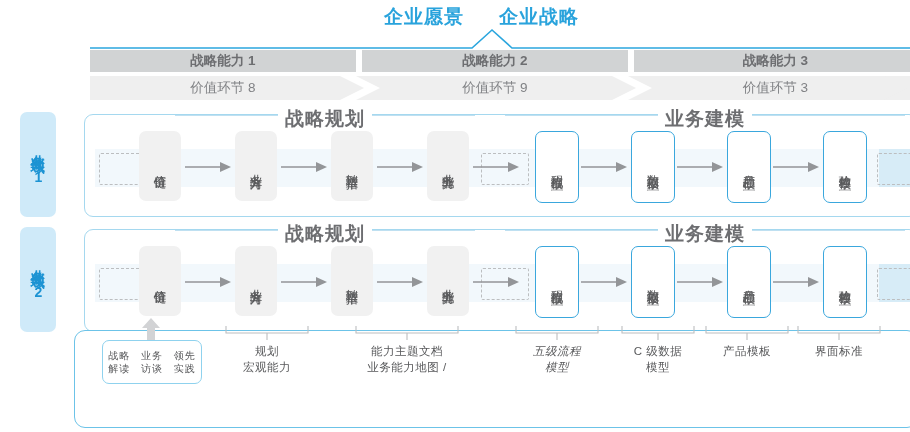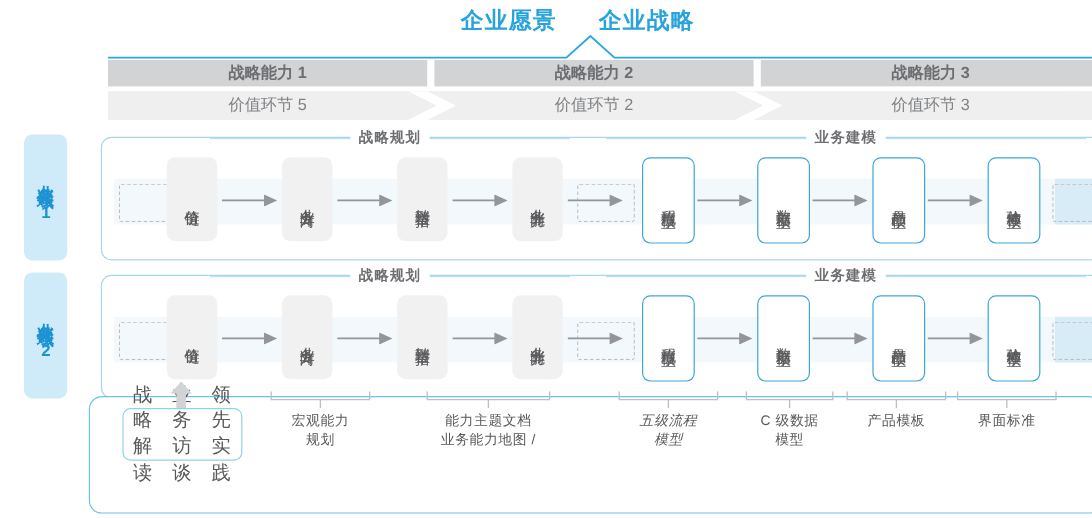--- a/index.html
+++ b/index.html
@@ -60,21 +60,21 @@
     position:absolute;left:10px;right:-2px;top:34px;height:38px;
     background:#f2f8fc;
   }
   .dashbox{
     position:absolute;top:38px;height:30px;border:1px dashed #bcbec0;
     background:transparent;border-radius:2px;
   }
   .bigarrow{position:absolute;right:-34px;top:20px;width:72px;height:66px;}
 
   .sec-title{
-    position:absolute;font-size:12px;font-weight:bold;color:#6d6e71;
+    position:absolute;font-size:19px;font-weight:bold;color:#6d6e71;
     white-space:nowrap;letter-spacing:1px;background:#fff;padding:0 7px;
     top:-9px;
   }
   .sec-line{position:absolute;top:0px;height:1px;background:#bfe0f1;}
 
   .node{
     position:absolute;width:42px;height:70px;top:16px;border-radius:7px;
     display:flex;align-items:center;justify-content:center;text-align:center;
   }
   .node span{
@@ -93,21 +93,21 @@
     border:1.4px solid #6cc3e8;border-radius:11px;background:#fff;
   }
   .tool-title{
     position:absolute;left:0;right:0;top:383px;text-align:center;
     font-size:17px;font-weight:bold;color:#58595b;letter-spacing:2px;
   }
   .tool-box{
     position:absolute;left:90px;top:340px;width:98px;height:42px;
     border:1.2px solid #8fd2ee;border-radius:7px;background:#fff;
     display:flex;align-items:center;justify-content:center;
-    font-size:16px;color:#58595b;line-height:1.35;text-align:center;
+    font-size:10px;color:#58595b;line-height:1.35;text-align:center;
     letter-spacing:1px;
   }
   .tool-lbl{
     position:absolute;top:344px;font-size:11.5px;color:#58595b;
     text-align:center;line-height:1.35;letter-spacing:.5px;
   }
   .brace{position:absolute;top:326px;height:14px;}
   .upArrow{position:absolute;}
 </style>
 </head>
@@ -137,24 +137,24 @@
     </div>
 
   <div class="vl-row">
     <div class="vl-bar"></div>
     <svg width="832" height="24" style="position:absolute;left:0;top:0;">
       <polygon points="266,0 290,12 266,24 250,24 274,12 250,0" fill="#ffffff"></polygon>
       <polygon points="538,0 562,12 538,24 522,24 546,12 522,0" fill="#ffffff"></polygon>
       <polygon points="810,0 832,12 810,24 794,24 818,12 794,0" fill="#efefef"></polygon>
     </svg>
   <div class="vl-label" style="left: 0px; width: 266px;">
-        <span>价值环节 5</span>
+        <span>价值环节 8</span>
       </div>
       <div class="vl-label" style="left: 272px; width: 266px;">
-        <span>价值环节 2</span>
+        <span>价值环节 9</span>
       </div>
       <div class="vl-label" style="left: 544px; width: 283px;">
         <span>价值环节 3</span>
       </div>
     </div>
 
   <div class="domain-tab" id="domain-1">
     <span>业务领域 1</span>
   </div>
   <div class="domain-tab" id="domain-2">
@@ -294,22 +294,22 @@
     </div>
 
   <div class="tool-panel"></div>
   <div class="tool-box" id="tool-highlight">
       <div>战略解读</div>
       <div>业务访谈</div>
       <div>领先实践</div>
     </div>
 
 <div class="tool-lbl" style="left: 200px; width: 110px;">
+      <div>规划</div>
       <div>宏观能力</div>
-      <div>规划</div>
     </div>
     <svg class="brace" viewBox="0 0 110 14" style="left: 200px; width: 110px;">
       <path d="M14,0 L14,7 L96,7 L96,0 M55,7 L55,14" fill="none" stroke="#bcbec0" stroke-width="1.1"></path>
     </svg>
     <div class="tool-lbl" style="left: 330px; width: 130px;">
       <div>能力主题文档</div>
       <div>业务能力地图 /</div>
     </div>
     <svg class="brace" viewBox="0 0 130 14" style="left: 330px; width: 130px;">
       <path d="M14,0 L14,7 L116,7 L116,0 M65,7 L65,14" fill="none" stroke="#bcbec0" stroke-width="1.1"></path>

